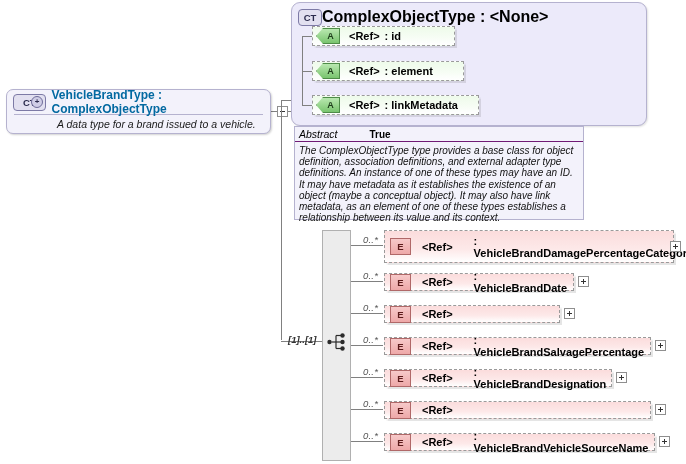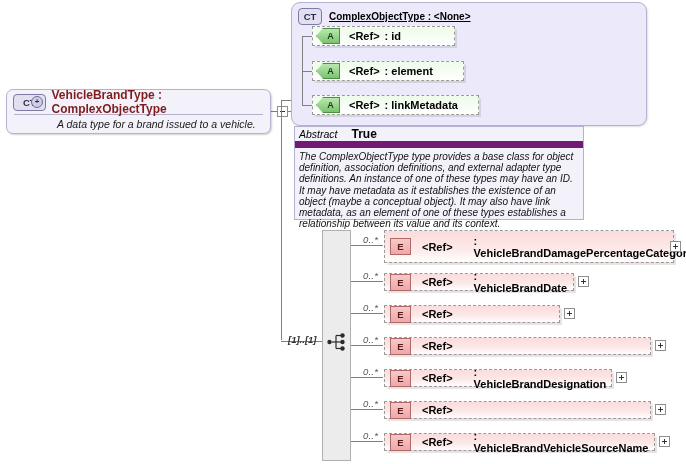--- a/index.html
+++ b/index.html
@@ -36,21 +36,21 @@
   }
   #root-type-box .title-row {
     display: flex;
     align-items: center;
     height: 24px;
     padding-left: 6px;
   }
   #root-type-box .title-text {
     font-size: 12px;
     font-weight: bold;
-    color: #7f1d1d;
+    color: #0369a1;
     margin-left: 6px;
     letter-spacing: 0px;
   }
   #root-type-box .divider {
     height: 1px;
     background: #b5b2cf;
     margin: 0 7px;
   }
   #root-type-box .doc-text {
     font-style: italic;
@@ -132,24 +132,22 @@
     border-radius: 9px;
     box-sizing: border-box;
     box-shadow: 1px 1px 2px rgba(0,0,0,0.12);
   }
   #complex-panel .panel-title {
     display: flex;
     align-items: center;
     padding: 5px 0 0 6px;
   }
   #complex-panel .panel-title-text {
-    font-size: 10px;
-    font-weight: bold;
-    margin-left: 7px;
-    text-decoration: underline;
+    font-size: 16px;
+    font-weight: bold;
   }
 
   
   .attr-row {
     position: absolute;
     height: 20px;
     background: linear-gradient(to bottom, #eefbea 0%, #f6fdf4 55%, #ffffff 100%);
     border: 1px dashed #9a9a9a;
     box-sizing: border-box;
     display: flex;
@@ -196,31 +194,31 @@
     width: 290px;
     height: 94px;
     background: #f3f2fb;
     border: 1px solid #b5b2cf;
     box-sizing: border-box;
   }
   #abstract-box .abs-header {
     display: flex;
     align-items: center;
     height: 14px;
-    border-bottom: 7px solid #701a75;
+    border-bottom: 1px solid #701a75;
     padding-left: 4px;
   }
   #abstract-box .abs-label {
     font-style: italic;
     font-size: 10.5px;
   }
   #abstract-box .abs-value {
-    font-size: 12px;
-    font-weight: bold;
-    margin-left: 14px;
+    font-size: 10px;
+    font-weight: bold;
+    margin-left: 32px;
   }
   #abstract-box .abs-doc {
     font-style: italic;
     font-size: 10px;
     line-height: 11.2px;
     padding: 3px 5px 0 4px;
     color: #111;
   }
 
   
@@ -399,20 +397,21 @@
 <div class="elem-row" style="left:384px; top:305px; width:176px; height:18px;">
   <span class="e-icon">E</span>
   <span class="elem-ref">&lt;Ref&gt;</span>
 </div>
 <div class="expander plus" style="left:564px; top:308px;"></div>
 
 <span class="mult" style="left:363px; top:334px;">0..*</span>
 <div class="elem-row" style="left:384px; top:337px; width:267px; height:18px;">
   <span class="e-icon">E</span>
   <span class="elem-ref">&lt;Ref&gt;</span>
+  <span class="elem-name">: VehicleBrandSalvagePercentage</span>
 </div>
 <div class="expander plus" style="left:655px; top:340px;"></div>
 
 <span class="mult" style="left:363px; top:366px;">0..*</span>
 <div class="elem-row" style="left:384px; top:369px; width:228px; height:18px;">
   <span class="e-icon">E</span>
   <span class="elem-ref">&lt;Ref&gt;</span>
   <span class="elem-name">: VehicleBrandDesignation</span>
 </div>
 <div class="expander plus" style="left:616px; top:372px;"></div>

